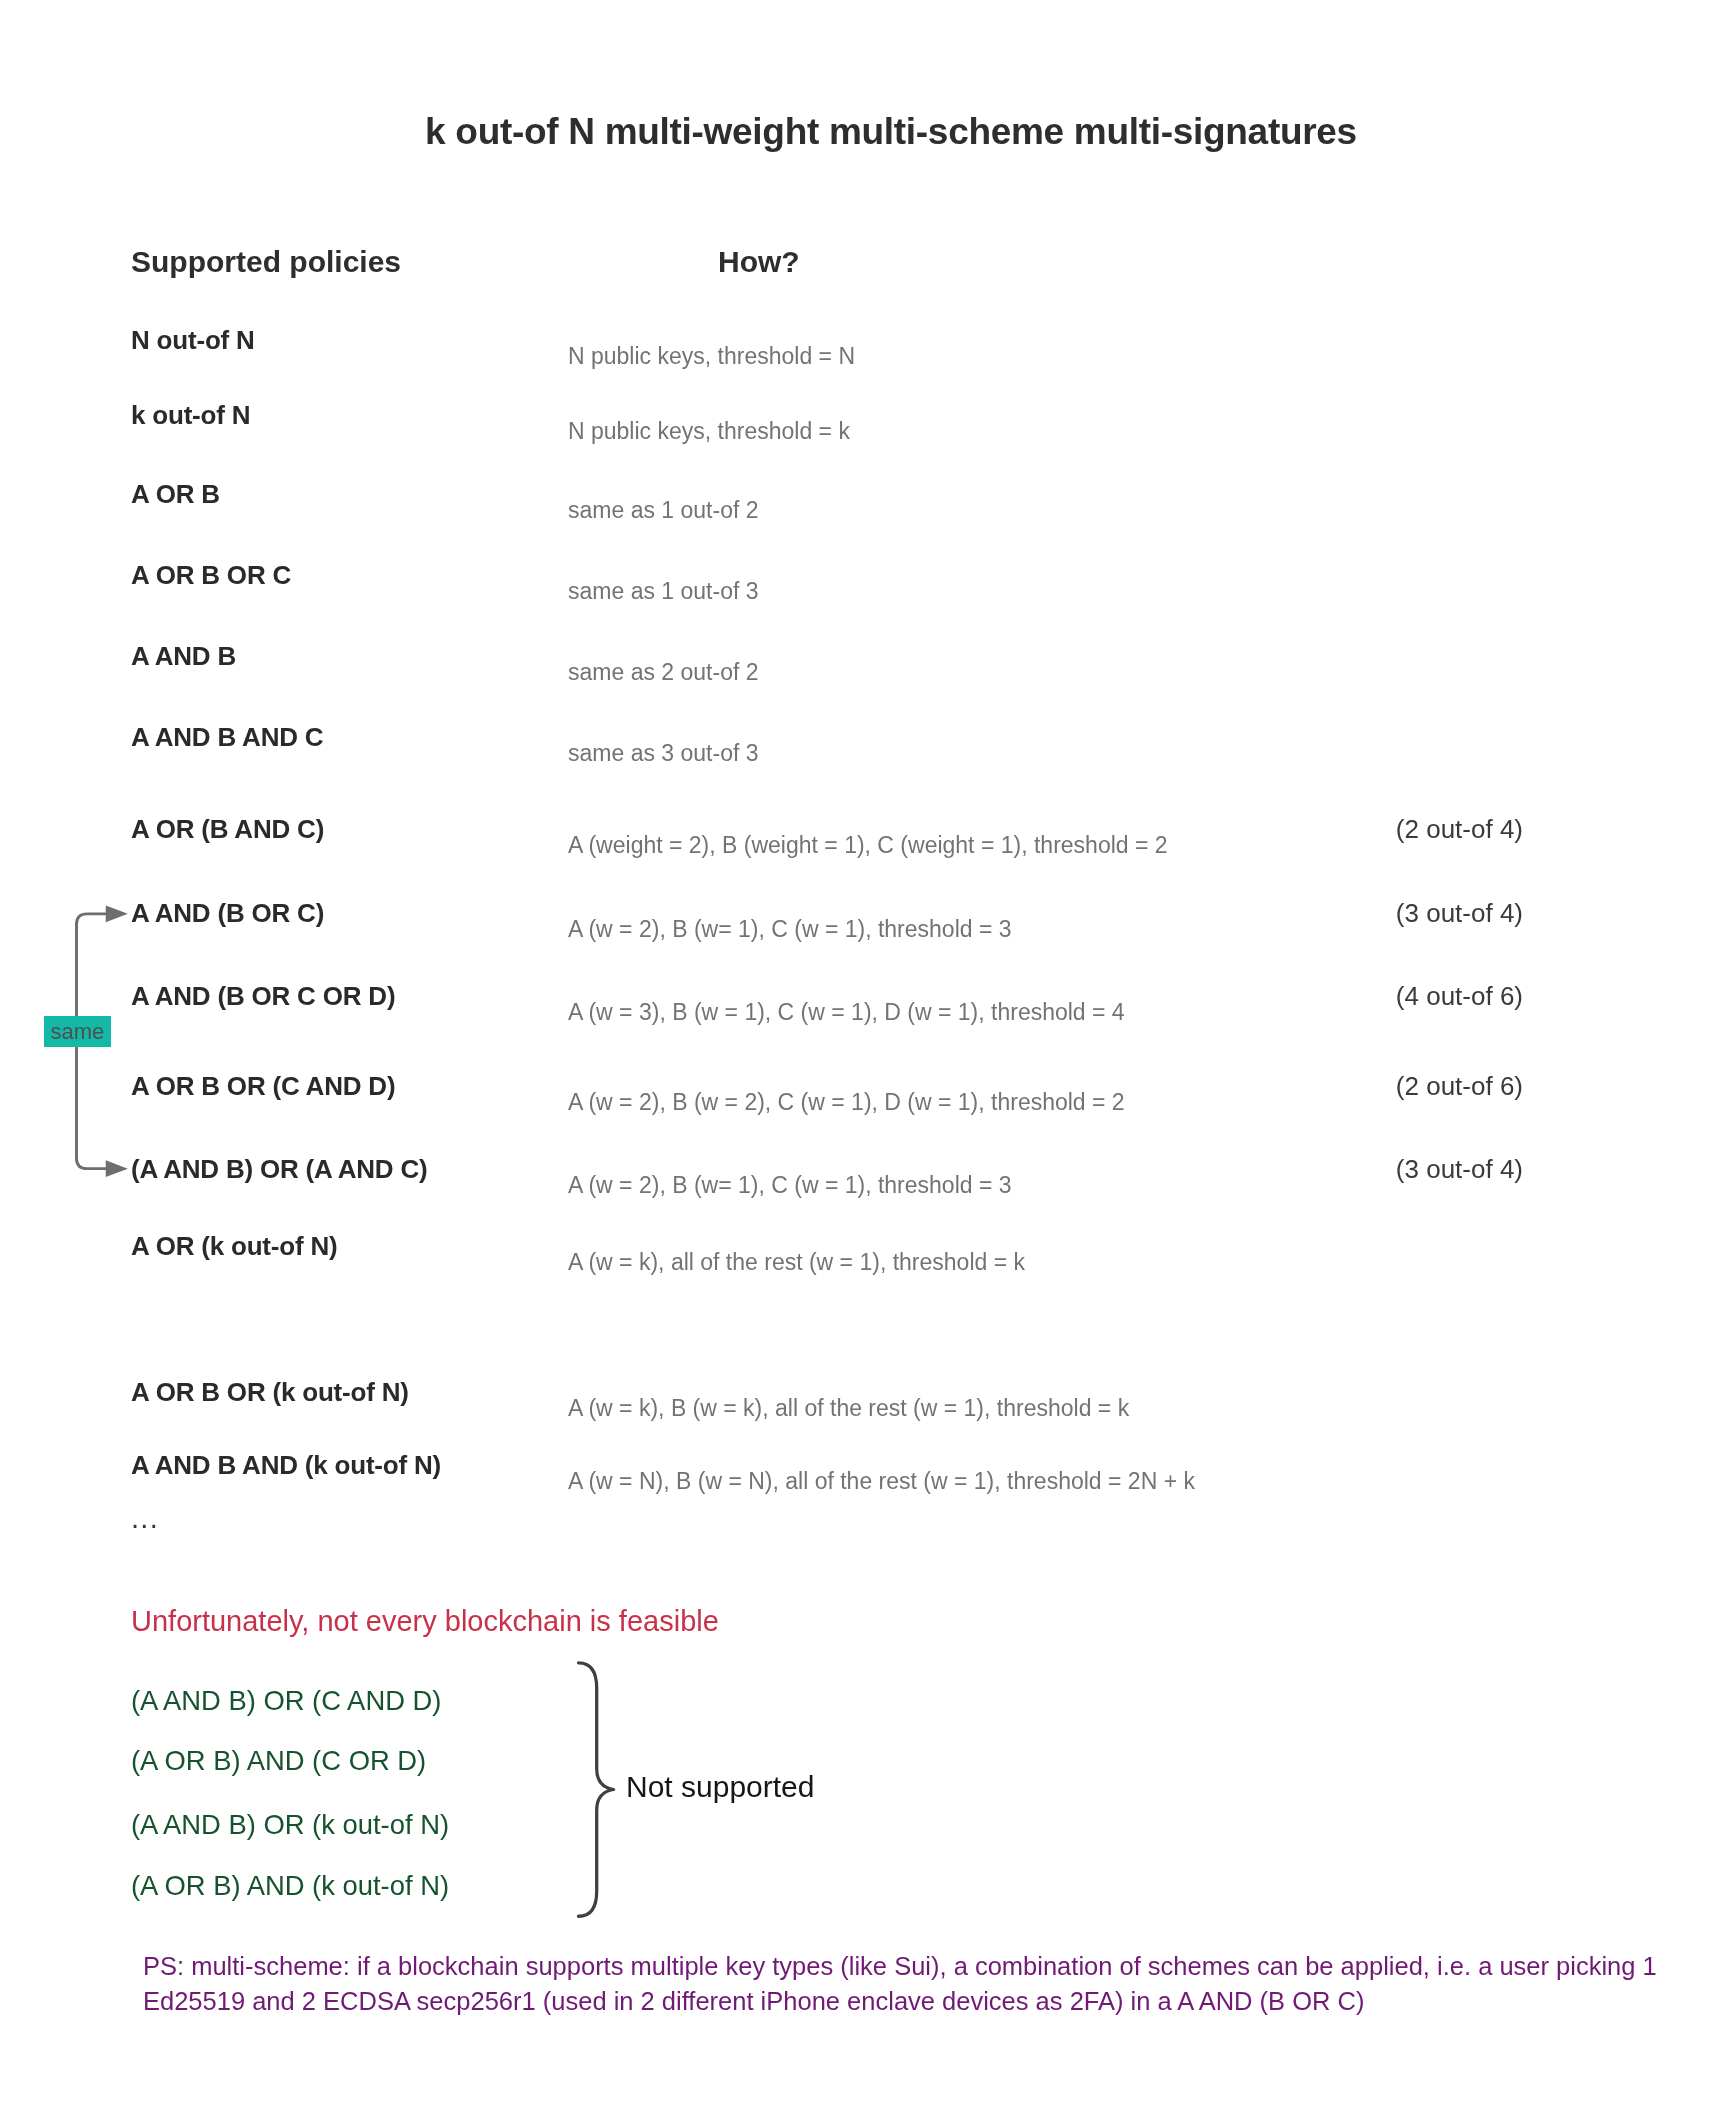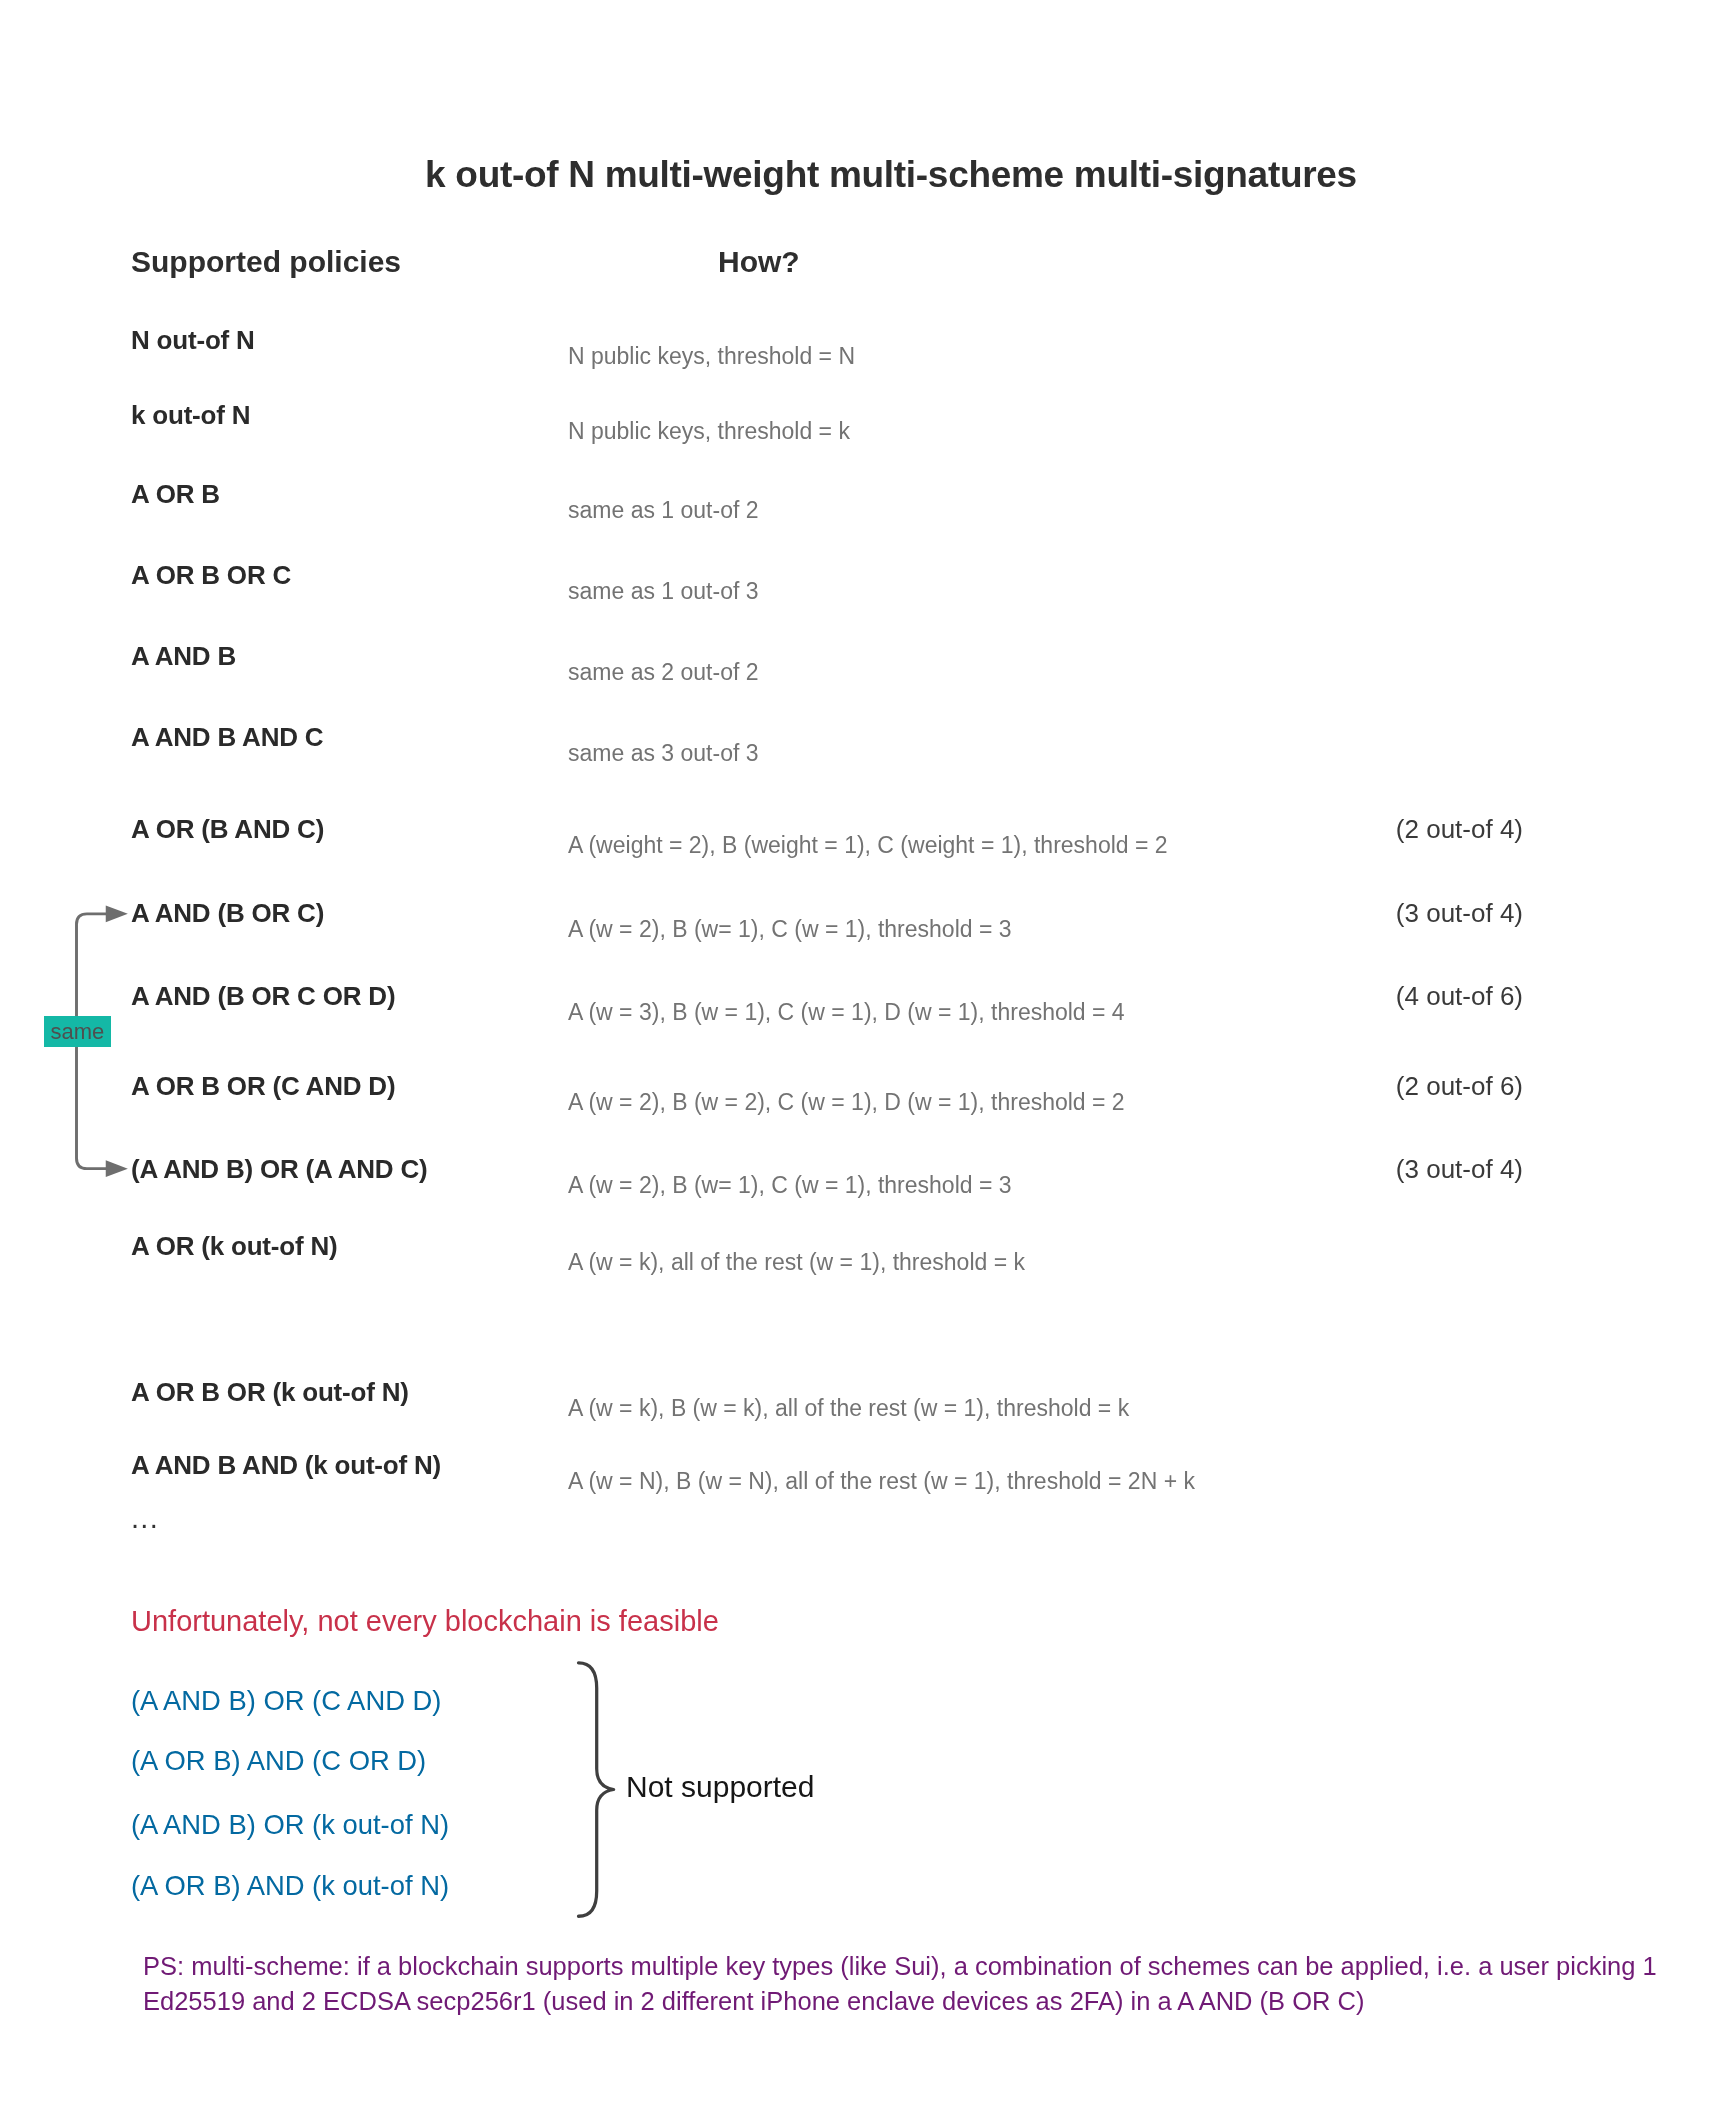--- a/index.html
+++ b/index.html
@@ -15,21 +15,20 @@
     position: absolute;
     top: 111px; left: 0;
     width: 1730px;
     padding-left: 52px;
     box-sizing: border-box;
     text-align: center;
     font-size: 37px;
     font-weight: 700;
     color: #2e2e2e;
     letter-spacing: -0.3px;
-    margin-top: 43px;
   }
   .col-header {
     position: absolute;
     top: 244px;
     font-size: 30px;
     font-weight: 700;
     color: #2e2e2e;
     white-space: nowrap;
     line-height: 35px;
   }
@@ -63,21 +62,21 @@
     padding: 2.6px 6.5px;
     font-size: 22px; color: #4f4f4f;
   }
   .red-heading {
     position: absolute; left: 131px; top: 1605px;
     font-size: 29px; font-weight: 400; color: #c8314a;
     white-space: nowrap;
   }
   .red-item {
     position: absolute; left: 131px;
-    font-size: 27.4px; font-weight: 400; color: #0369a1;
+    font-size: 27.4px; font-weight: 400; color: #14532d;
     white-space: nowrap; line-height: 33px;
   }
   .brace-svg { position: absolute; left: 572px; top: 1659px; }
   .not-supported {
     position: absolute; left: 626px; top: 1770px;
     font-size: 30px; font-weight: 400; color: #161616;
     white-space: nowrap;
   }
   .ps {
     position: absolute; left: 131px; top: 1937px;

